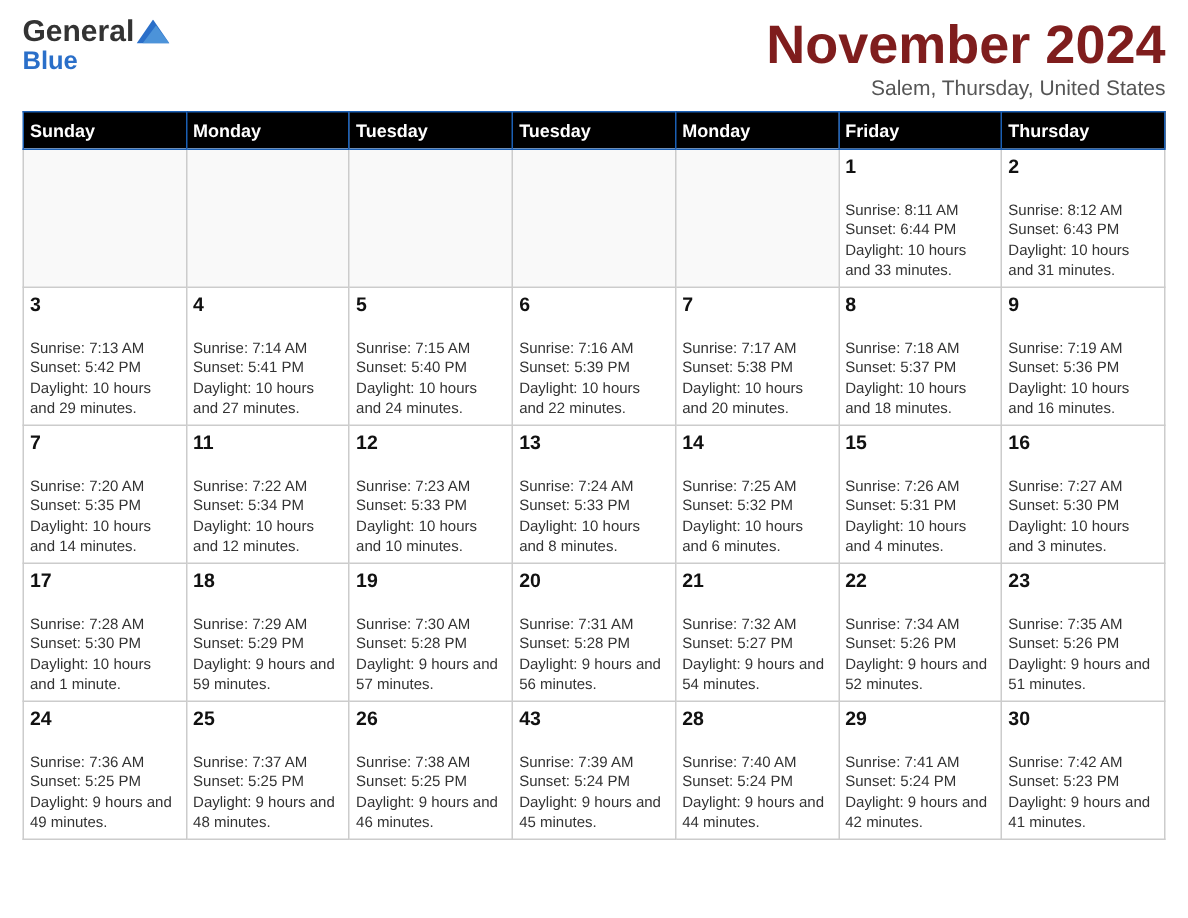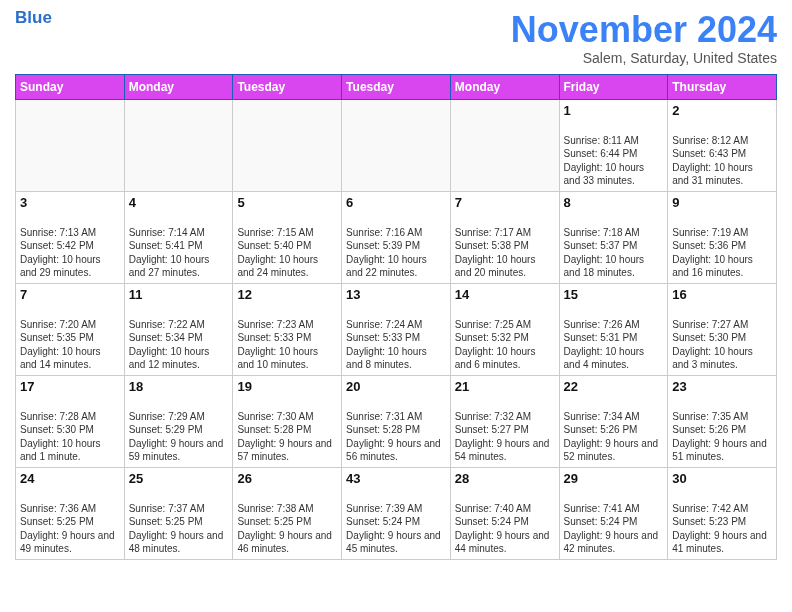--- a/index.html
+++ b/index.html
@@ -24,34 +24,34 @@
       display: flex;
       flex-direction: column;
       align-items: flex-start;
     }
     .title-block {
       text-align: right;
     }
     .month-title {
       font-size: 36px;
       font-weight: bold;
-      color: #3b82f6;
+      color: #7f1d1d;
       line-height: 1.1;
     }
     .location {
       font-size: 14px;
       color: #555;
     }
     .calendar {
       width: 100%;
       border-collapse: collapse;
       table-layout: fixed;
     }
     .calendar th {
-      background-color: #d946ef;
+      background-color: #000000;
       color: #fff;
       font-size: 12px;
       font-weight: bold;
       padding: 5px 4px;
       text-align: left;
       border: 1px solid #1a5fb4;
     }
     .calendar td {
       vertical-align: top;
       border: 1px solid #ccc;
@@ -77,25 +77,32 @@
       color: #333;
       margin-top: 16px;
     }
   </style>
 </head>
 <body>
 
 <div class="container">
   <div class="header">
     <div class="logo">
+      <div style="display:flex; align-items:center;">
+        <span style="font-size:20px; font-weight:bold; color:#333;">General</span>
+        <svg width="22" height="16" viewBox="0 0 22 16" style="margin-left:2px; margin-top:-2px;">
+          <polygon points="0,16 11,0 22,16" fill="#2a6fc9"></polygon>
+          <polygon points="4,16 13,4 22,16" fill="#5ba3e0" opacity="0.7"></polygon>
+        </svg>
+      </div>
       <span style="font-size:17px; font-weight:bold; color:#2a6fc9; display:block; margin-top:-2px;">Blue</span>
     </div>
     <div class="title-block">
       <div class="month-title">November 2024</div>
-      <div class="location">Salem, Saturday, United States</div>
+      <div class="location">Salem, Thursday, United States</div>
     </div>
   </div>
 
   <table class="calendar">
     <thead>
       <tr>
       <th>Sunday</th>
           <th>Monday</th>
           <th>Tuesday</th>
           <th>Tuesday</th>

